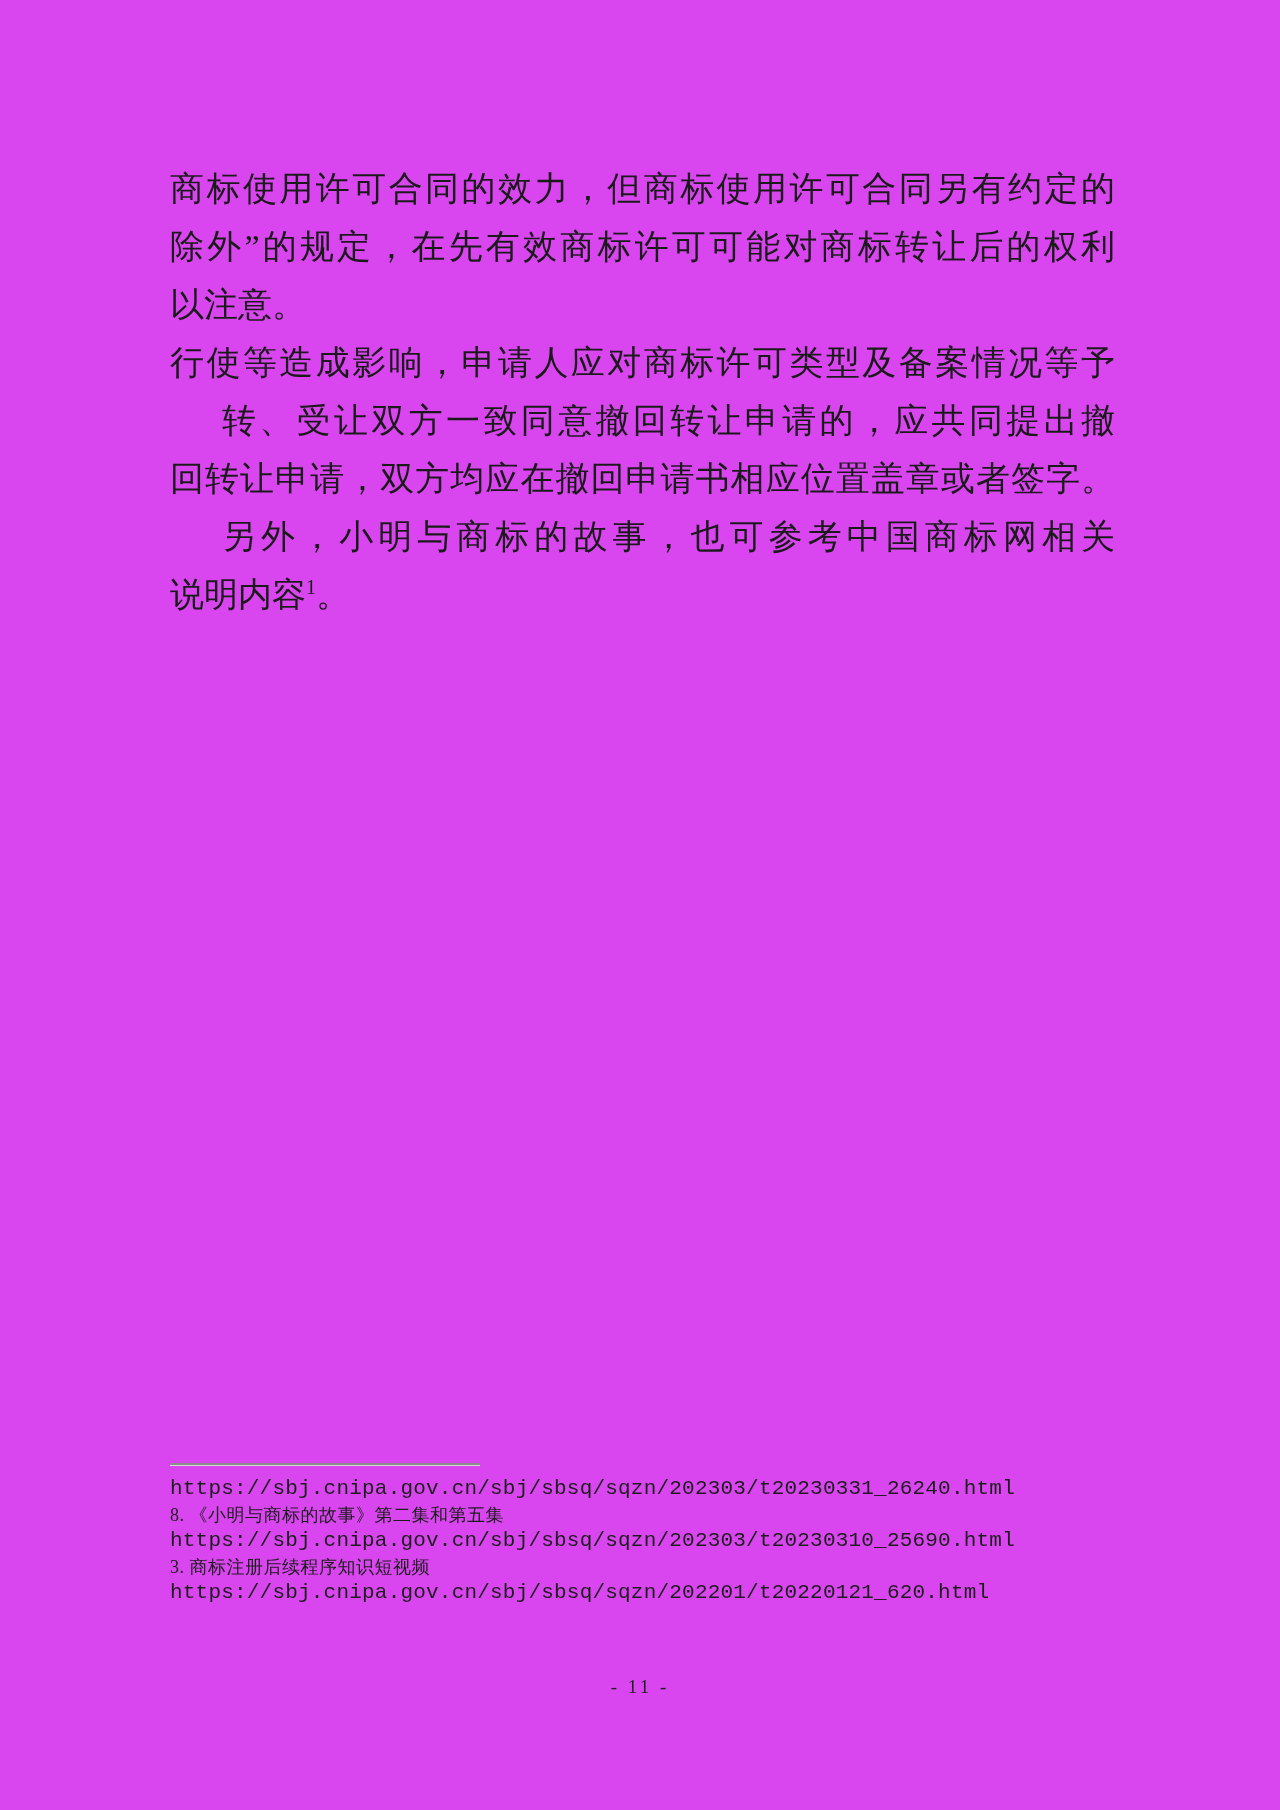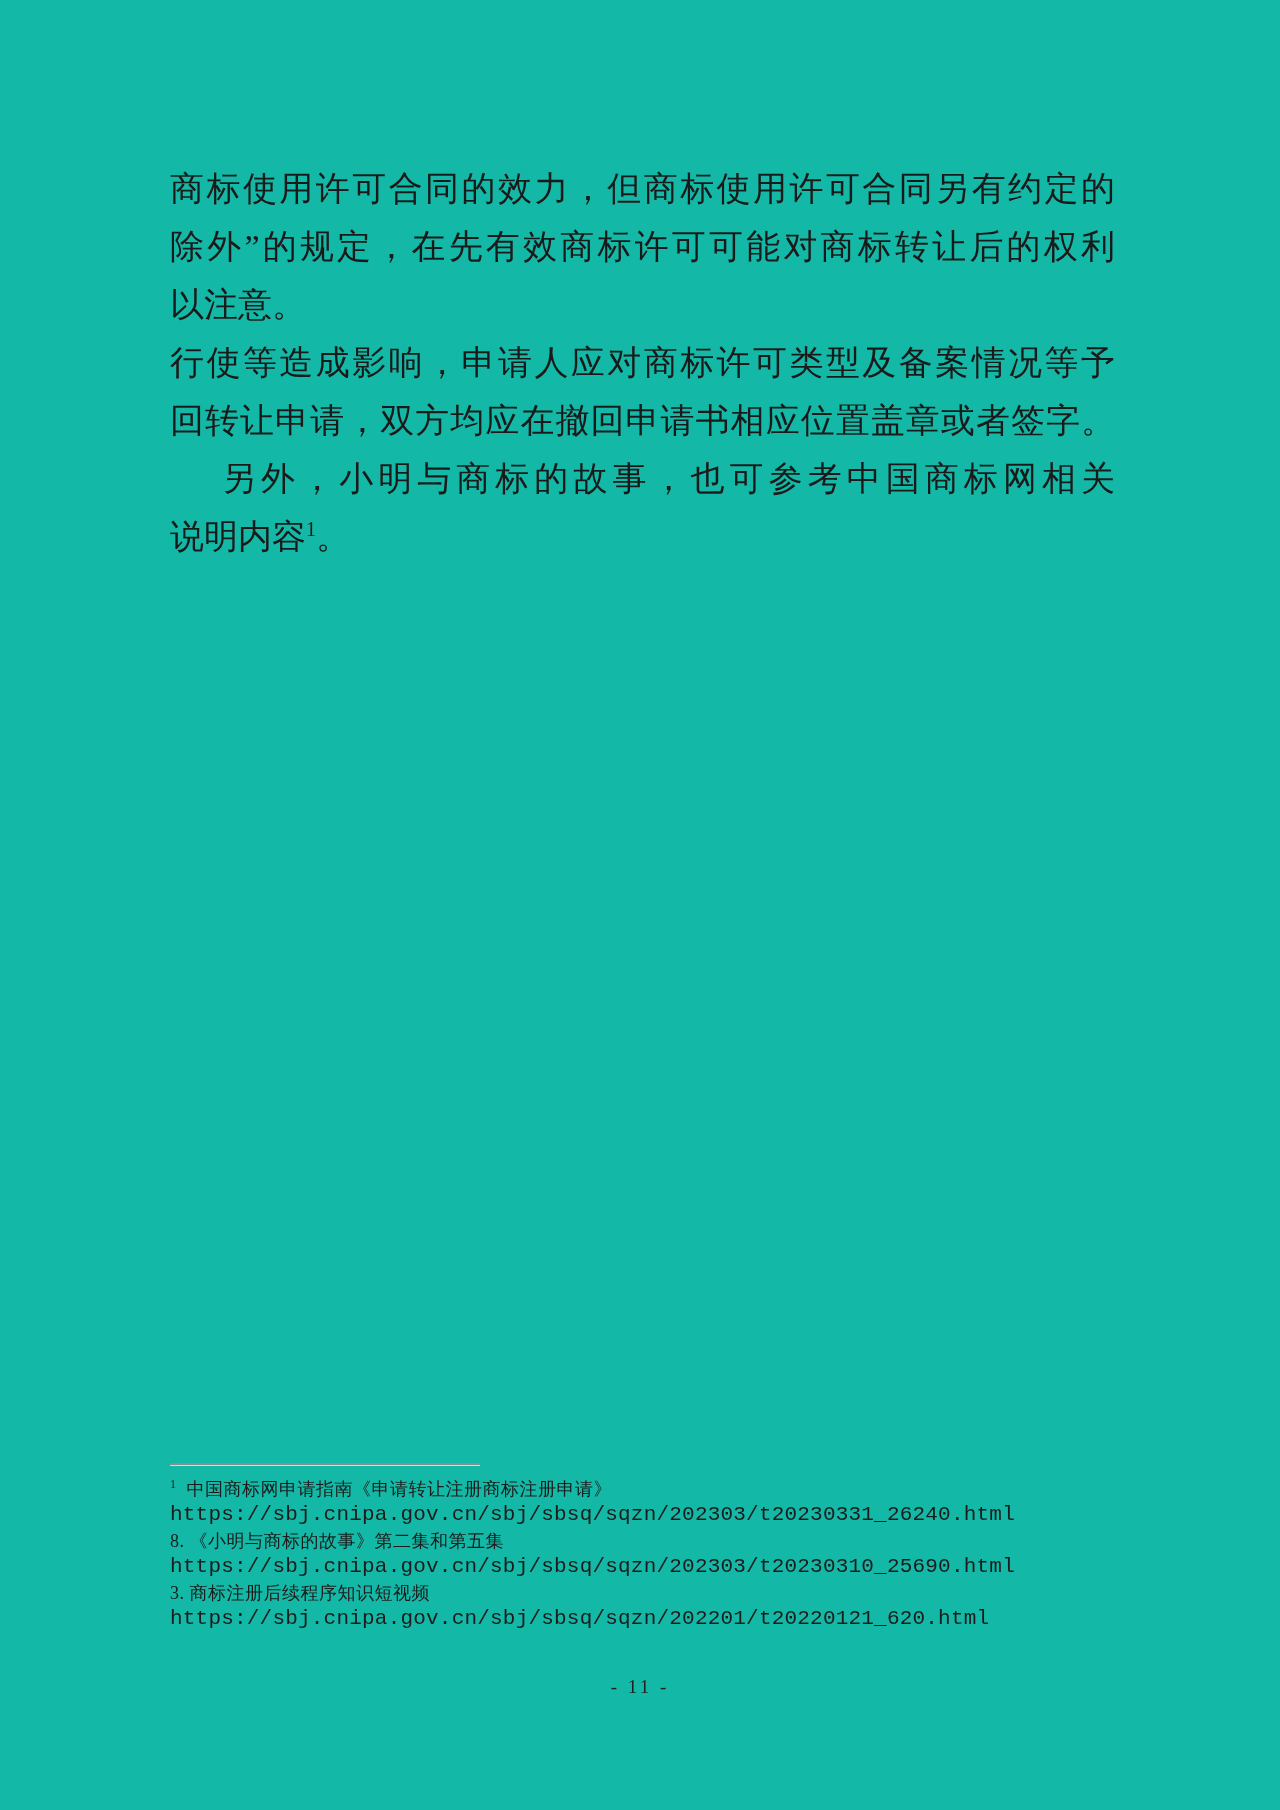--- a/index.html
+++ b/index.html
@@ -7,21 +7,21 @@
     width: 1280px;
     height: 1810px;
     background: #ffffff;
     position: relative;
     font-family: "Liberation Serif", serif;
     color: #1a1a1a;
   }
   .page {
     position: absolute;
     inset: 0;
-    background: #14b8a6;
+    background: #d946ef;
     overflow: hidden;
   }
   
   .body-text {
     position: absolute;
     left: 170px;
     top: 160px;
     width: 945px;
     font-size: 34px;
     color: #1a1a1a;
@@ -96,33 +96,31 @@
 </head>
 <body>
 
 <div class="page">
 
   <div class="body-text">
     <div class="line just">商标使用许可合同的效力，但商标使用许可合同另有约定的</div>
     <div class="line just">除外”的规定，在先有效商标许可可能对商标转让后的权利</div>
     <div class="line">以注意。</div>
     <div class="line just">行使等造成影响，申请人应对商标许可类型及备案情况等予</div>
+    <div class="line just indent">转、受让双方一致同意撤回转让申请的，应共同提出撤</div>
     <div class="line just">回转让申请，双方均应在撤回申请书相应位置盖章或者签字。</div>
     <div class="line just indent">另外，小明与商标的故事，也可参考中国商标网相关</div>
     <div class="line">
       <span>说明内容</span><sup class="body-sup">1</sup><span>。</span>
     </div>
   </div>
 
   <div class="fn-divider"></div>
 
   <div class="footnotes">
-    <div class="fn-line fn-cjk">
-      <sup class="fn-sup">1</sup><span>中国商标网申请指南《申请转让注册商标注册申请》</span>
-    </div>
     <div class="fn-line fn-url">https://sbj.cnipa.gov.cn/sbj/sbsq/sqzn/202303/t20230331_26240.html</div>
     <div class="fn-line fn-cjk">8. 《小明与商标的故事》第二集和第五集</div>
     <div class="fn-line fn-url">https://sbj.cnipa.gov.cn/sbj/sbsq/sqzn/202303/t20230310_25690.html</div>
     <div class="fn-line fn-cjk">3. 商标注册后续程序知识短视频</div>
     <div class="fn-line fn-url">https://sbj.cnipa.gov.cn/sbj/sbsq/sqzn/202201/t20220121_620.html</div>
   </div>
 
   <div class="page-number">- 11 -</div>
 
 </div>

